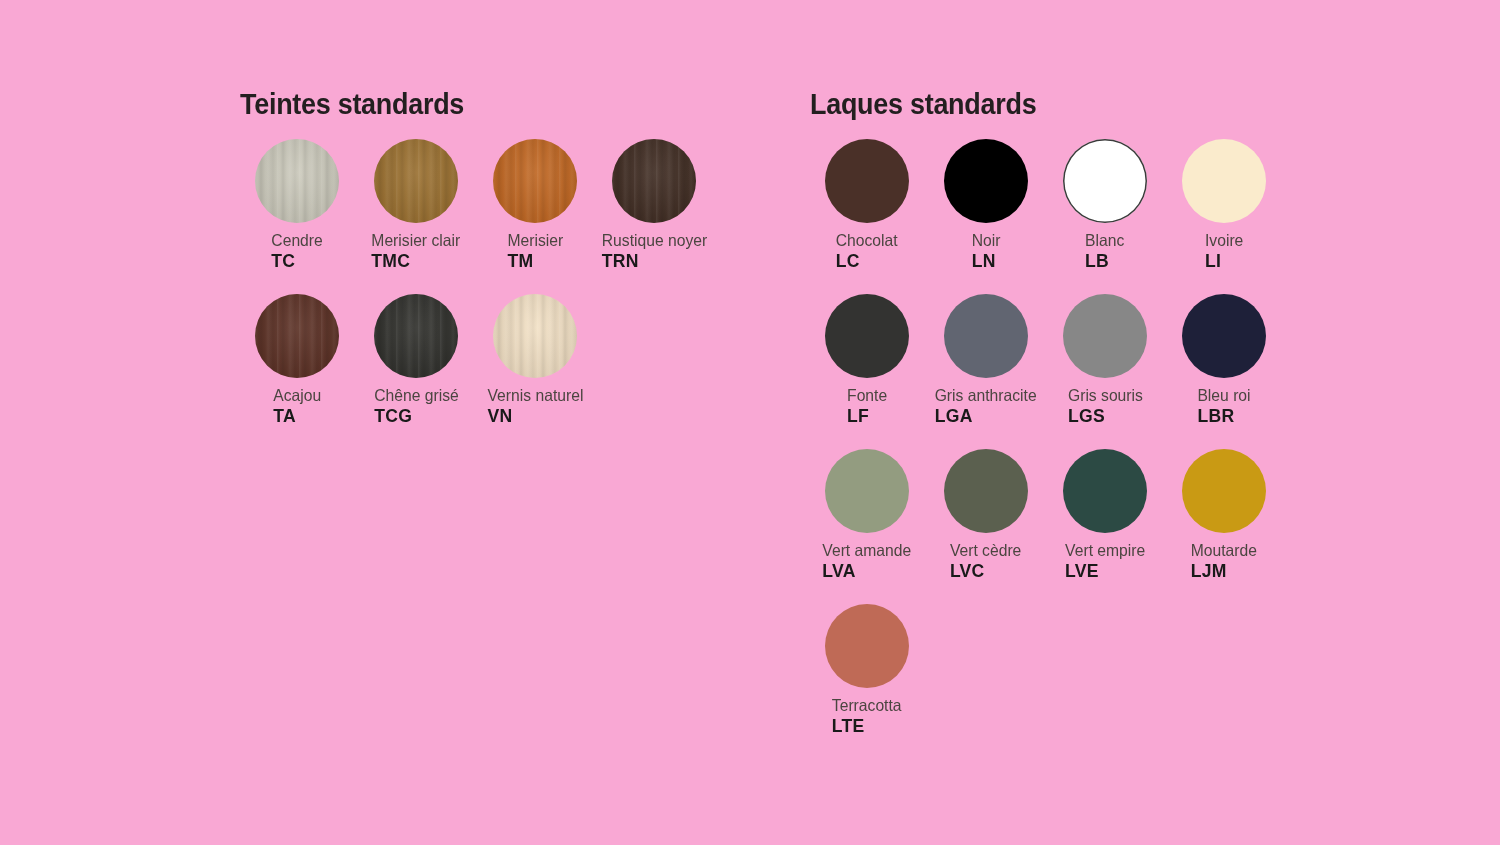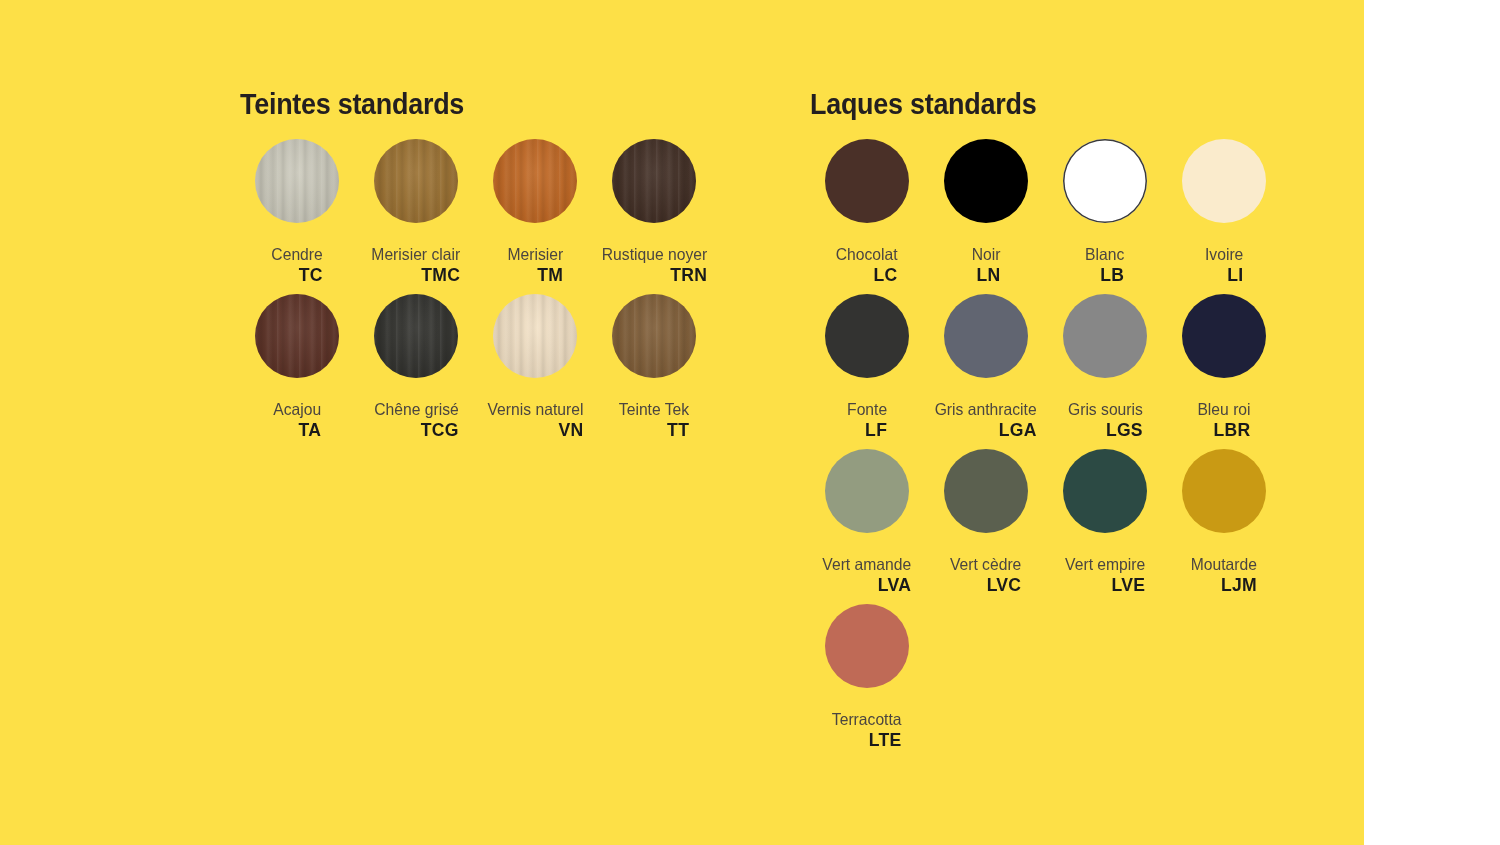--- a/index.html
+++ b/index.html
@@ -8,23 +8,23 @@
     background: #ffffff;
   }
   body {
     width: 1500px;
     height: 845px;
     font-family: "Liberation Sans", sans-serif;
     overflow: hidden;
   }
   #page {
     position: relative;
-    width: 1364px;
+    width: 1500px;
     height: 845px;
-    background: #fde047;
+    background: #f9a8d4;
   }
 
   
   .panel {
     position: absolute;
     top: 88px;
   }
   #panel-teintes { left: 238px; width: 500px; }
   #panel-laques  { left: 808px; width: 510px; }
 
@@ -81,22 +81,22 @@
         rgba(255,255,255,0.00) 22px
       ),
       radial-gradient(ellipse at 50% 40%, rgba(255,255,255,0.10), rgba(0,0,0,0.10) 95%);
     pointer-events: none;
   }
   .swatch-disc.outlined {
     box-shadow: inset 0 0 0 1.5px #3b3b3b;
   }
 
   .swatch-labels {
-    margin-top: 23px;
-    text-align: right;
+    margin-top: 9px;
+    text-align: left;
     line-height: 1.02;
     white-space: nowrap;
   }
   .swatch-name {
     font-family: "Liberation Sans Narrow", "Liberation Sans", sans-serif;
     font-size: 16.5px;
     font-weight: 400;
     color: #4b4540;
     display: block;
     transform: scaleX(0.95);
@@ -162,27 +162,20 @@
             <span class="swatch-code">TCG</span>
           </div>
         </div>
         <div class="swatch-cell">
           <div class="swatch-disc wood" style="background: rgb(242, 224, 196);"></div>
           <div class="swatch-labels">
             <span class="swatch-name">Vernis naturel</span>
             <span class="swatch-code">VN</span>
           </div>
         </div>
-        <div class="swatch-cell">
-          <div class="swatch-disc wood" style="background: rgb(126, 91, 52);"></div>
-          <div class="swatch-labels">
-            <span class="swatch-name">Teinte Tek</span>
-            <span class="swatch-code">TT</span>
-          </div>
-        </div>
       </div>
   </section>
 
   <section class="panel" id="panel-laques">
     <h2 class="panel-title">Laques standards</h2>
     <div class="swatch-grid">
         <div class="swatch-cell">
           <div class="swatch-disc" style="background: rgb(74, 48, 40);"></div>
           <div class="swatch-labels">
             <span class="swatch-name">Chocolat</span>

